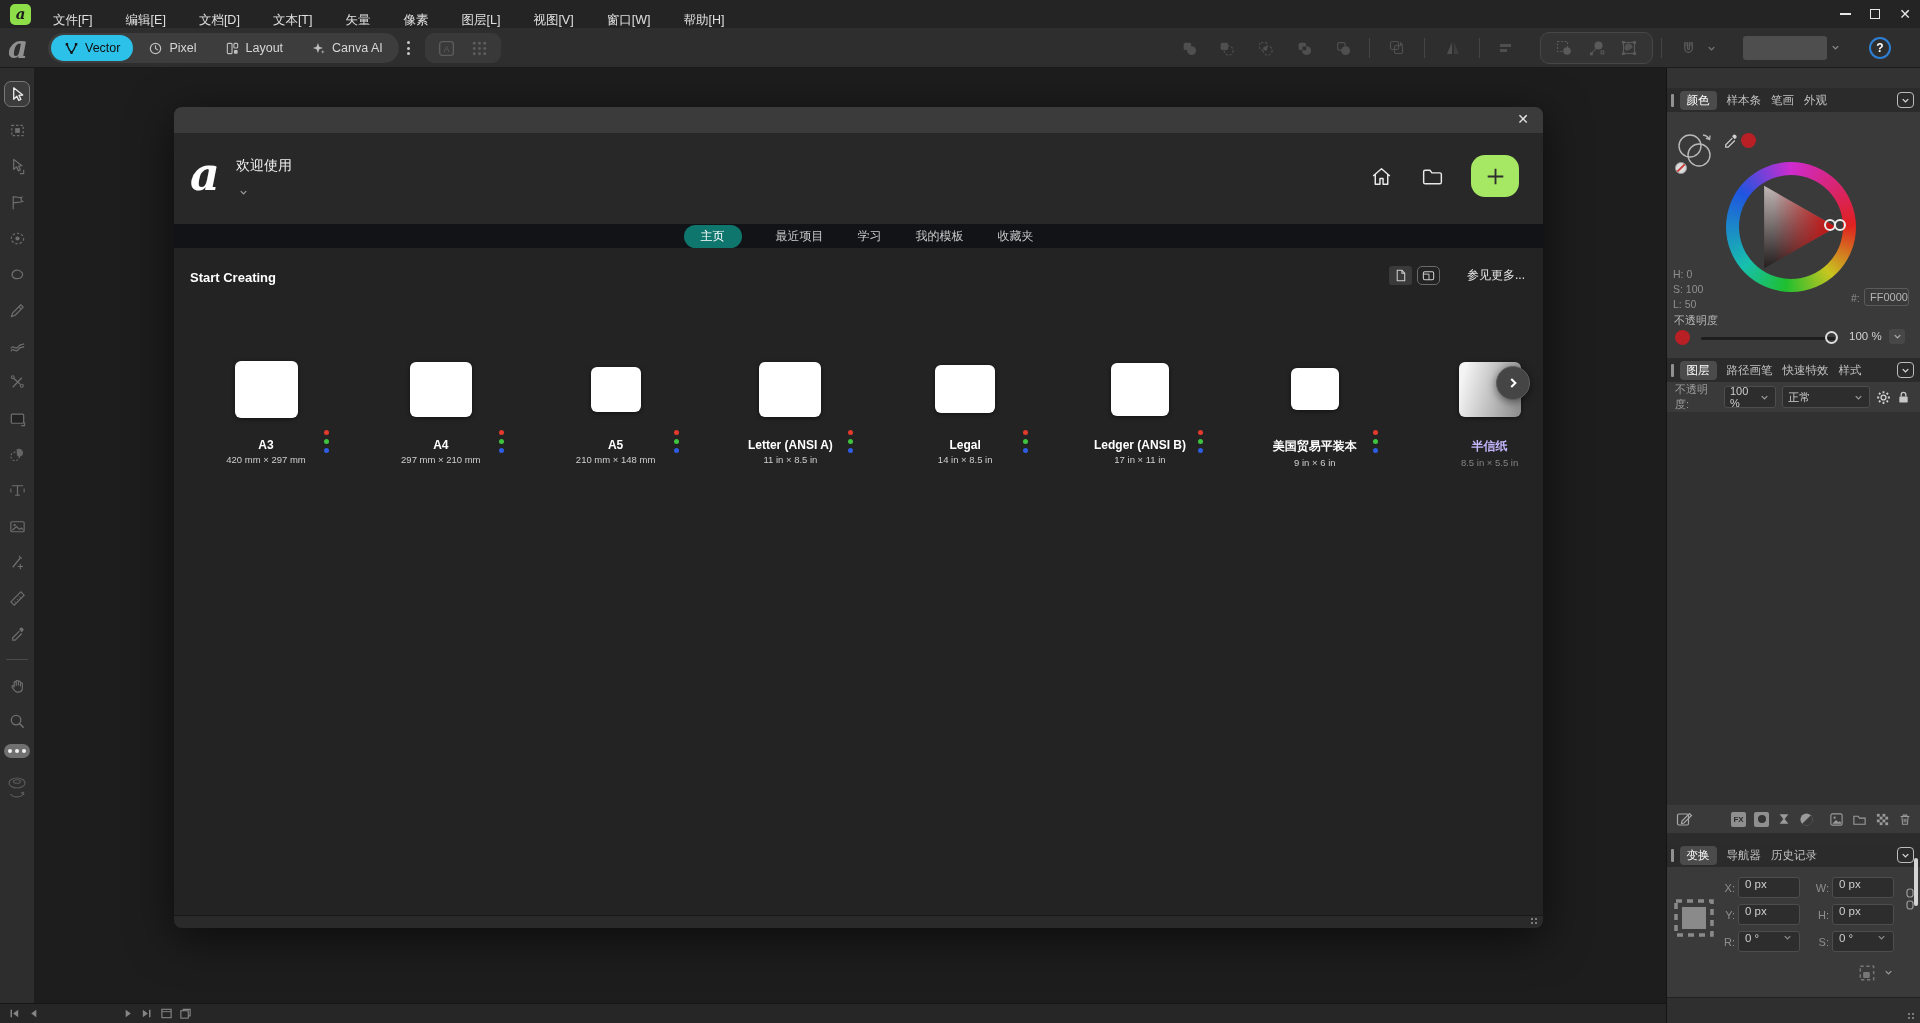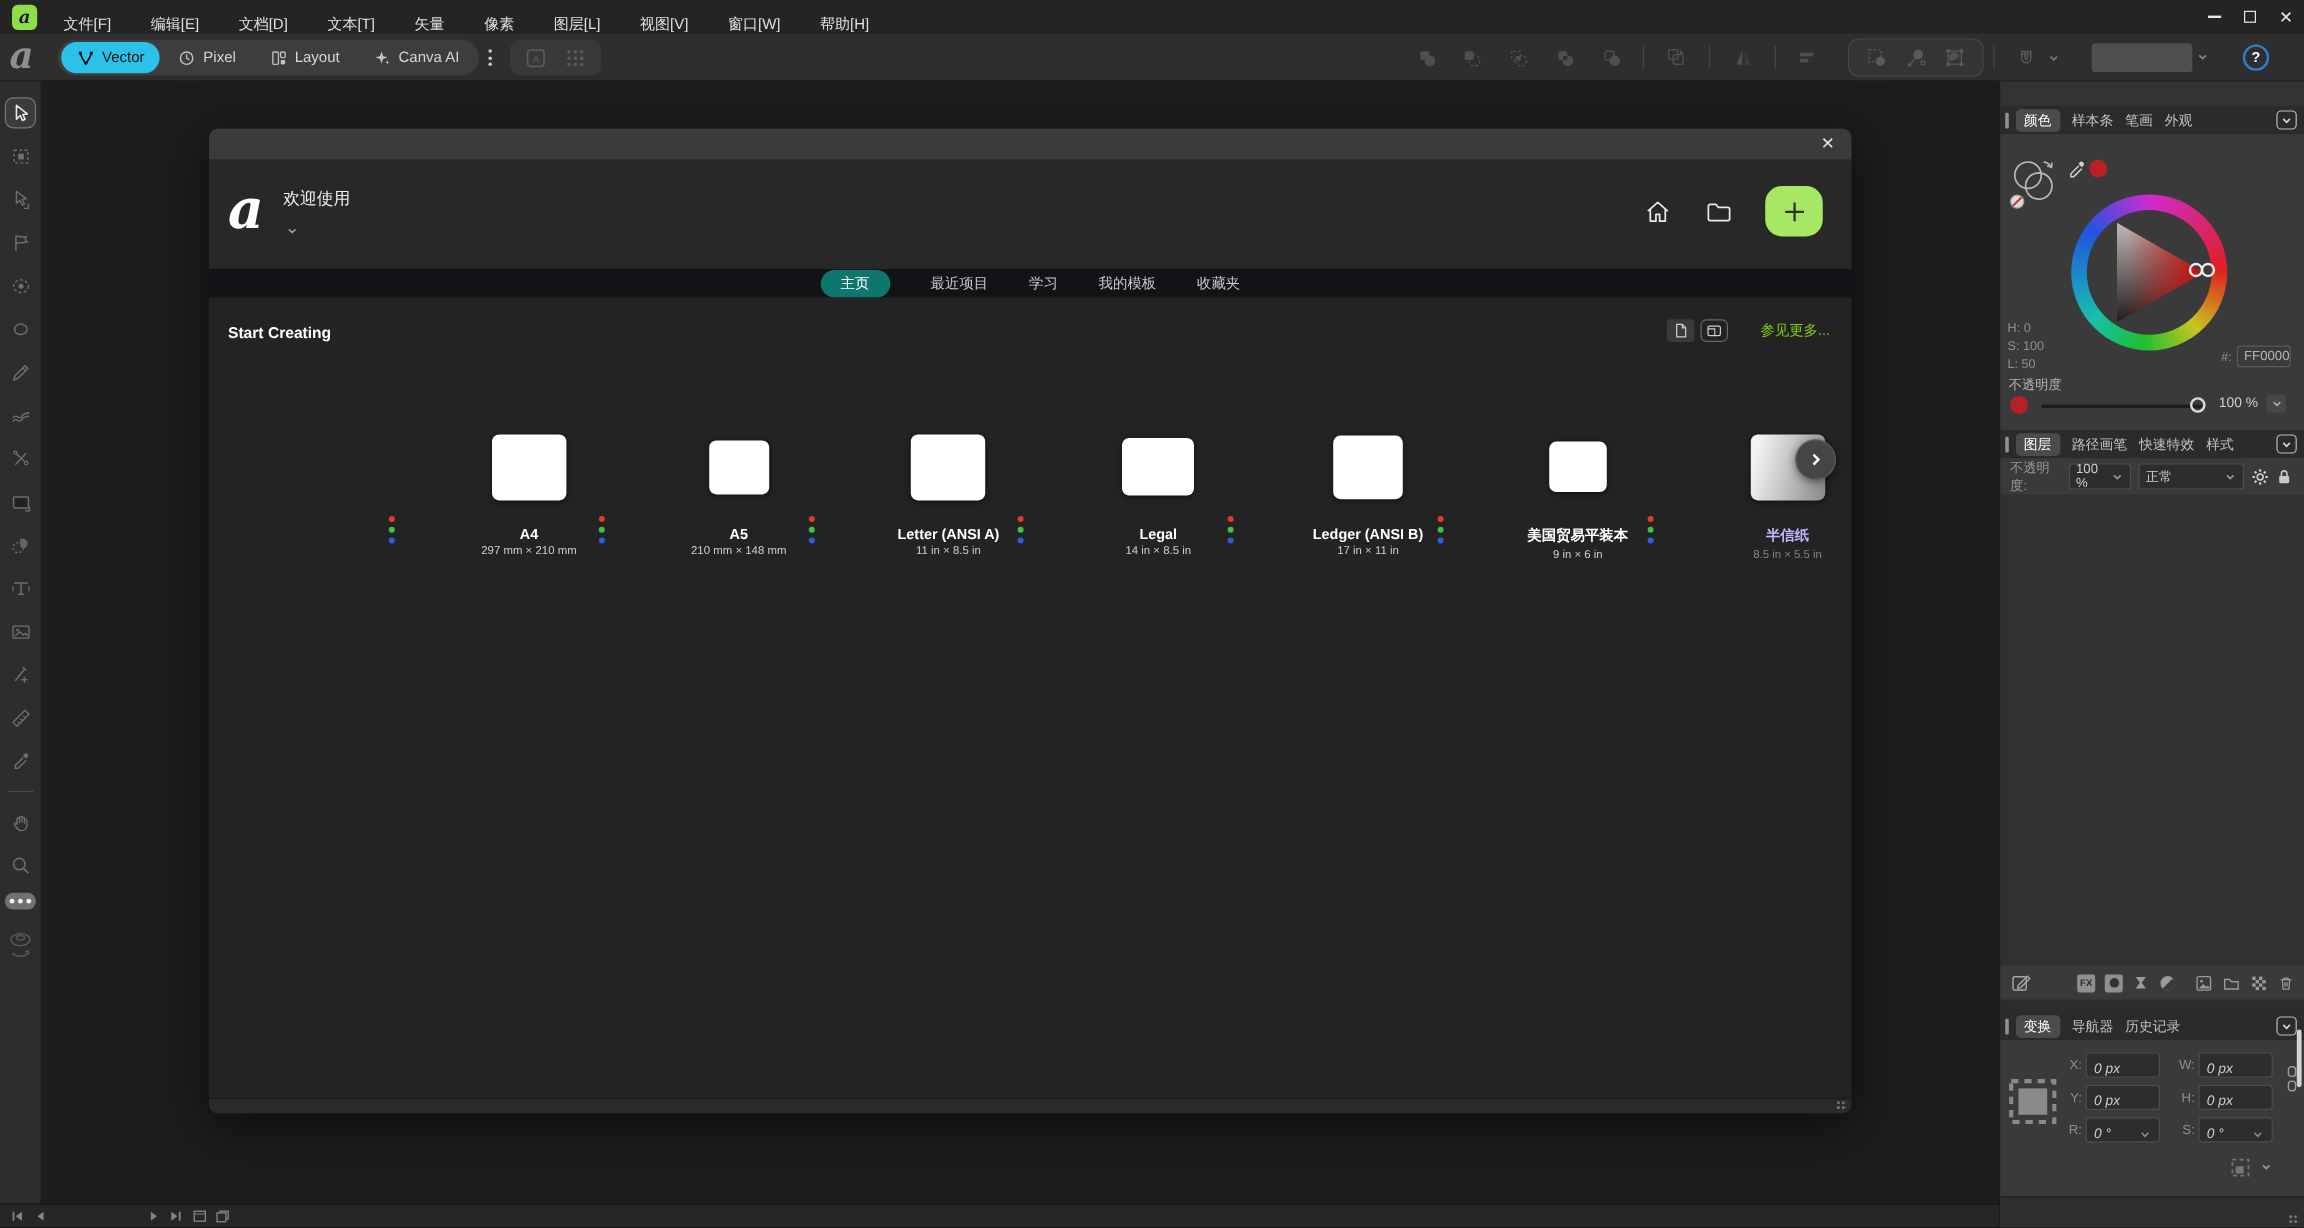--- a/index.html
+++ b/index.html
@@ -62,21 +62,21 @@
   .act-plus { width:48px; height:42px; border-radius:14px; background:#a6e763; display:flex; align-items:center; justify-content:center; color:#2f2f2f; }
   .dlg-tabs { height:24px; background:#121316; display:flex; align-items:center; justify-content:center; gap:34px; }
   .dlg-tab { font-size:12px; color:#c9c9c9; }
   .dlg-tab.active { background:#0f766e; color:#fff; padding:3px 17px; border-radius:12px; }
   .dlg-content { position:relative; height:667px; background:#232323; }
   .sc-title { position:absolute; left:16px; top:22px; font-size:13px; font-weight:bold; color:#fff; }
   .sc-tools { position:absolute; right:18px; top:18px; display:flex; align-items:center; gap:5px; }
   .view-btn { width:23px; height:19px; display:flex; align-items:center; justify-content:center; color:#cfcfcf; }
   .view-btn.active { background:#3a3a3a; border-radius:3px; }
   .view-btn.framed { border:1px solid #6a6a6a; border-radius:5px; }
-  .see-more { font-size:12px; color:#84cc16; margin-left:22px; }
+  .see-more { font-size:12px; color:#e5e5e5; margin-left:22px; }
   .tpl-row { position:absolute; left:0; right:0; top:110px; height:135px; }
   .tpl-cell { position:absolute; width:130px; text-align:center; }
   .tpl-zone { height:62px; display:flex; align-items:center; justify-content:center; }
   .tpl-card { background:#fff; border-radius:6px; box-shadow:0 1px 4px rgba(0,0,0,.5); }
   .tpl-card.faded { background:linear-gradient(105deg,#f4f4f4 10%,#8f8f8f 95%); }
   .tpl-name { margin-top:18px; font-size:12px; font-weight:bold; color:#fff; }
   .tpl-dims { margin-top:2px; font-size:9.5px; color:#cfcfcf; }
   .tpl-cell.faded-txt .tpl-name { color:#c4b5fd; }
   .tpl-cell.faded-txt .tpl-dims { color:#858585; }
   .rgb-dots { position:absolute; top:72px; display:flex; flex-direction:column; gap:4px; }
@@ -129,21 +129,21 @@
   .lt-edit { color:#a8a8a8; }
   .lt-mid { display:flex; align-items:center; gap:8px; margin-left:38px; }
   .chip { width:15px; height:15px; background:#8f8f8f; border-radius:2px; display:flex; align-items:center; justify-content:center; font-size:8px; font-weight:bold; color:#2c2c2c; }
   .chip .c-dot { width:8px; height:8px; border-radius:50%; background:#333; }
   .lt-right { display:flex; align-items:center; gap:8px; margin-left:auto; }
   .sec-gap { height:10px; background:#2c2c2c; flex:none; }
   .transform-content { height:130px; position:relative; background:#3a3a3a; flex:none; }
   .thumb-ic { position:absolute; left:7px; top:32px; color:#8a8a8a; }
   .tf-grid { position:absolute; left:50px; top:10px; display:grid; grid-template-columns:18px 62px 26px 62px; column-gap:3px; row-gap:6px; align-items:center; }
   .tf-label { font-size:11px; color:#8f8f8f; text-align:right; }
-  .tf-box { position:relative; height:21px; background:#2d2d2d; border:1px solid #4d4d4d; border-radius:3px; display:flex; align-items:flex-end; justify-content:space-between; padding:0 6px; font-size:11.5px; color:#cfcfcf;font-style:italic; }
+  .tf-box { position:relative; height:21px; background:#2d2d2d; border:1px solid #4d4d4d; border-radius:3px; display:flex; align-items:flex-start; justify-content:space-between; padding:0 6px; font-size:11.5px; color:#cfcfcf; }
   .tf-box .icon { color:#8a8a8a; }
   .chain-ic { position:absolute; left:238px; top:20px; color:#9a9a9a; }
   .dbox-ic { position:absolute; left:190px; top:96px; color:#777; }
   .dbox-chev { position:absolute; left:216px; top:100px; color:#999; }
   .rp-status { height:26px; background:#2f2f2f; border-top:1px solid #222; position:relative; flex:none; }
   .rp-scrollthumb { position:absolute; right:2px; top:790px; width:4px; height:48px; background:#d4d4d4; border-radius:2px; }
 
   
   .bottom-bar { position:absolute; left:0; right:254px; bottom:0; height:20px; background:#262626; border-top:1px solid #161616; }
   .bb-ic { position:absolute; top:3px; color:#858585; }
@@ -588,20 +588,27 @@
               <span class="icon">
                 <svg width="15" height="15" viewBox="0 0 16 16">
                   <rect x="2.5" y="4" width="11" height="8.5" rx="1.5" stroke="currentColor" fill="none" stroke-width="1.1"></rect>
                   <path d="M2.5 6.5 h6 v6" stroke="currentColor" fill="none" stroke-width="1"></path>
                 </svg>
               </span>
             </span>
           <span class="see-more">参见更多...</span>
         </div>
         <div class="tpl-row" id="templates">
+            <div class="tpl-cell" style="left: 27px;">
+              <div class="tpl-zone">
+                <div class="tpl-card" style="width: 63px; height: 57px;"></div>
+              </div>
+              <div class="tpl-name">A3</div>
+              <div class="tpl-dims">420 mm × 297 mm</div>
+            </div>
             <div class="rgb-dots" style="left: 150px;">
               <i class="dot-r"></i>
               <i class="dot-g"></i>
               <i class="dot-b"></i>
             </div>
             <div class="tpl-cell" style="left: 201.8px;">
               <div class="tpl-zone">
                 <div class="tpl-card" style="width: 62px; height: 55px;"></div>
               </div>
               <div class="tpl-name">A4</div>

